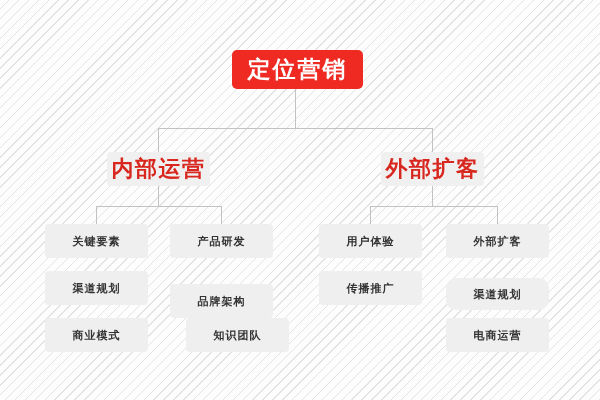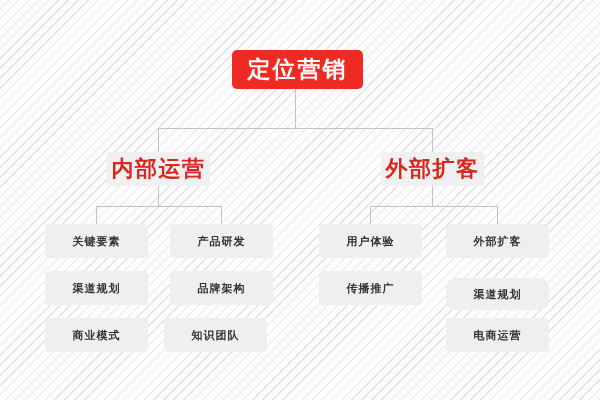--- a/index.html
+++ b/index.html
@@ -99,22 +99,22 @@
   <div class="line v" style="left:432px; top:186px; height:20px;"></div>
   <div class="line h" style="left:370px; top:206px; width:128px;"></div>
   <div class="line v" style="left:370px; top:206px; height:18px;"></div>
   <div class="line v" style="left:497px; top:206px; height:18px;"></div>
 
   <div class="node node-leaf" style="left:45px; top:224px; width:103px; height:34px;">关键要素</div>
   <div class="node node-leaf" style="left:45px; top:271px; width:103px; height:34px;">渠道规划</div>
   <div class="node node-leaf" style="left:45px; top:318px; width:103px; height:34px;">商业模式</div>
 
   <div class="node node-leaf" style="left:170px; top:224px; width:103px; height:34px;">产品研发</div>
-  <div class="node node-leaf" style="left:170px; top:271px; width:103px; height:34px;">品牌架构</div>
-  <div class="node node-leaf" style="left:164px; top:318px; width:103px; height:34px;">知识团队</div>
+  <div class="node node-leaf" style="left:170px; top:284px; width:103px; height:34px;">品牌架构</div>
+  <div class="node node-leaf" style="left:186px; top:318px; width:103px; height:34px;">知识团队</div>
 
   <div class="node node-leaf" style="left:319px; top:224px; width:103px; height:34px;">用户体验</div>
   <div class="node node-leaf" style="left:319px; top:271px; width:103px; height:34px;">传播推广</div>
 
   <div class="node node-leaf" style="left:446px; top:224px; width:103px; height:34px;">外部扩客</div>
   <div class="node node-leaf" style="left:446px; top:278px; width:103px; height:32px;border-radius:10px;">渠道规划</div>
   <div class="node node-leaf" style="left:446px; top:318px; width:103px; height:34px;">电商运营</div>
 
 </div>
 

